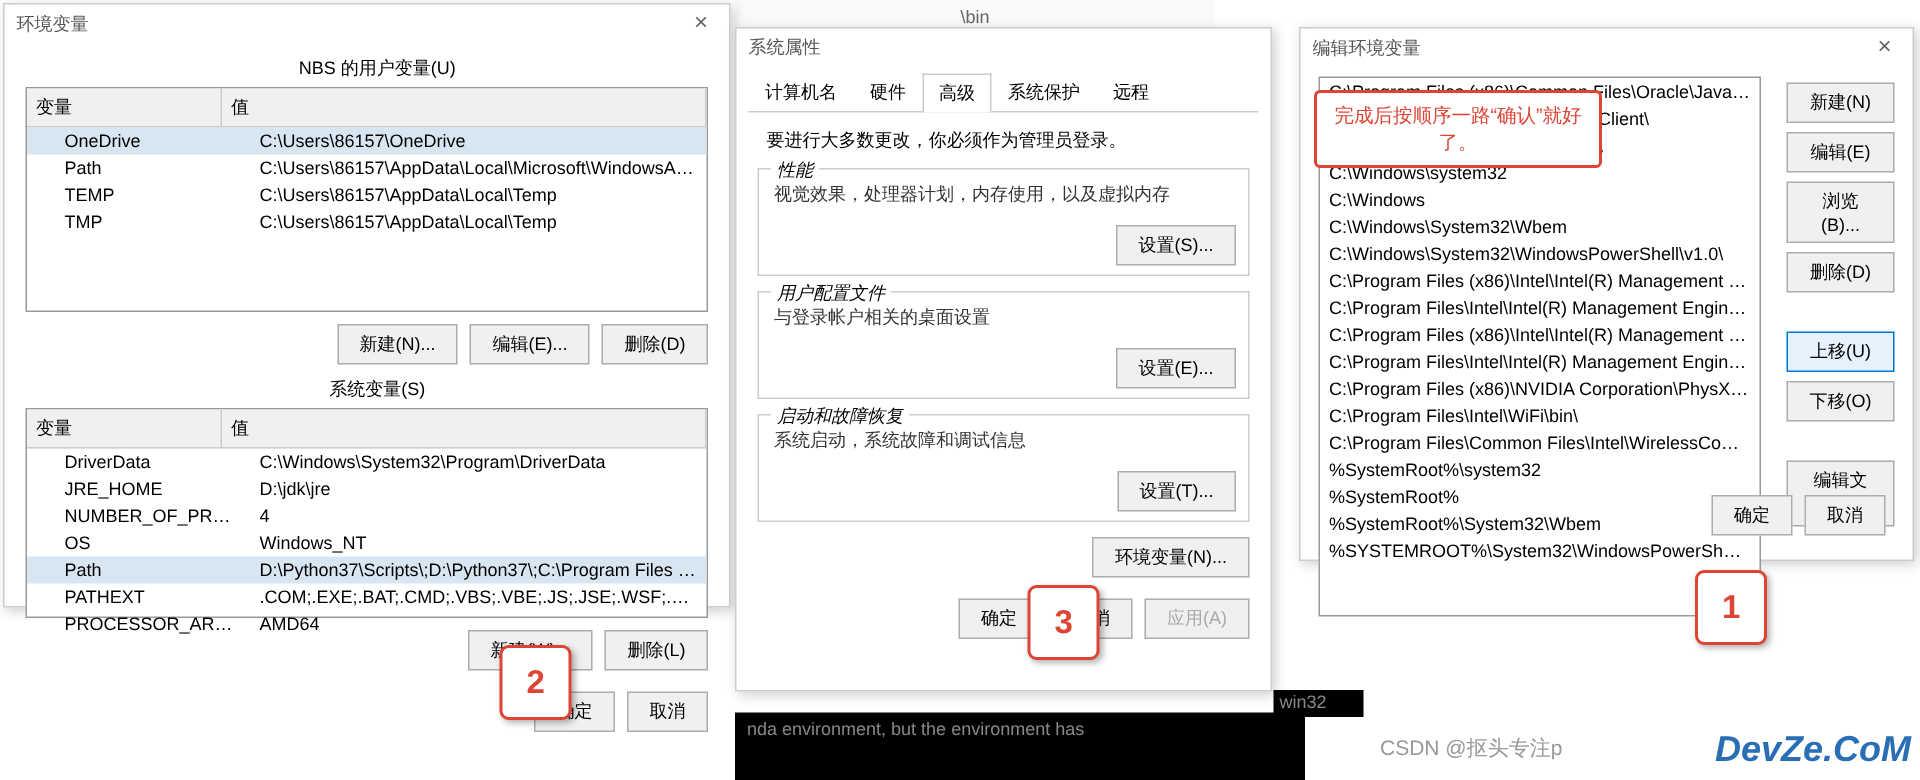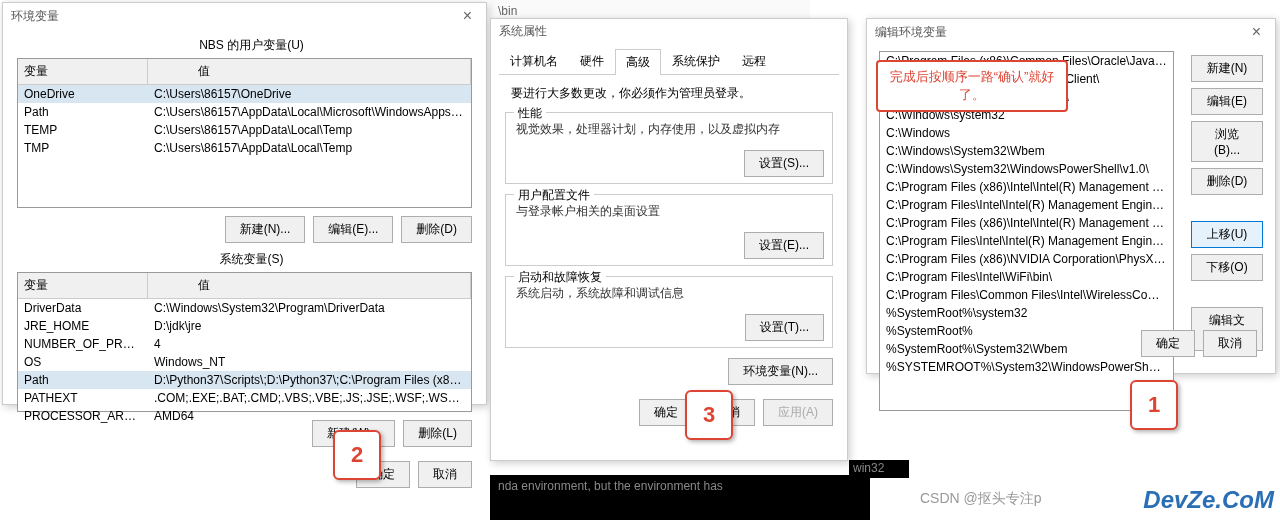--- a/index.html
+++ b/index.html
@@ -2,56 +2,56 @@
 <html><head>
 <meta charset="utf-8">
 <style>
 * { box-sizing: border-box; margin: 0; padding: 0; font-family: "Microsoft YaHei", sans-serif; }
 body { background: #fff; width: 1280px; height: 520px; position: relative; overflow: hidden; }
 .dialog { position: absolute; background: #fff; border: 1px solid #ccc; box-shadow: 2px 2px 8px rgba(0,0,0,0.2); }
 .titlebar { display: flex; justify-content: space-between; align-items: center; padding: 4px 8px; font-size: 12px; color: #555; }
 .close-x { font-size: 16px; color: #666; cursor: pointer; padding: 0 6px; }
 .section-label { font-size: 12px; margin: 8px 0 4px 14px; text-align: center; }
 .table { border: 1px solid #999; margin: 0 14px; font-size: 12px; background: #fff; }
-.table-header { display: flex; background: #f0f0f0; border-bottom: 1px solid #ccc; gap: 44px; }
+.table-header { display: flex; background: #f0f0f0; border-bottom: 1px solid #ccc; }
 .th { padding: 4px 6px; border-right: 1px solid #ccc; }
 .th1 { width: 130px; }
 .th2 { flex: 1; }
-.tr { display: flex; }
+.tr { display: flex; padding-left: 19px; }
 .tr.sel { background: #d8e6f2; }
 .td { padding: 2px 6px; overflow: hidden; white-space: nowrap; text-overflow: ellipsis; }
 .td1 { width: 130px; }
 .td2 { flex: 1; }
 .btn-row { display: flex; justify-content: flex-end; gap: 8px; margin: 8px 14px; }
 .btn { font-size: 12px; padding: 4px 14px; background: #f0f0f0; border: 1px solid #adadad; cursor: pointer; }
 .btn-highlight { border: 1px solid #0078d7; background: #e5f1fb; }
 .btn-disabled { color: #aaa; }
 .tabs { display: flex; border-bottom: 1px solid #ccc; margin: 4px 8px 0 8px; font-size: 12px; }
 .tab { padding: 4px 10px; border: 1px solid transparent; border-bottom: none; cursor: pointer; }
 .tab.active { border-color: #ccc; background: #fff; position: relative; top: 1px; }
 .groupbox { border: 1px solid #ccc; margin: 10px 14px; padding: 8px 10px 8px 10px; font-size: 12px; position: relative; }
-.groupbox-title { position: absolute; top: -8px; left: 8px; background: #fff; padding: 0 4px; font-size: 12px; }
+.groupbox-title { position: absolute; top: -8px; left: 8px; background: #fff; padding: 0 4px; font-size: 12px; font-style: italic; }
 .groupbox-desc { font-size: 12px; color: #333; margin-bottom: 28px; }
 .groupbox-btn { position: absolute; bottom: 6px; right: 8px; }
 .note-text { font-size: 12px; margin: 10px 20px; }
 .listbox { border: 1px solid #999; margin: 6px 0 6px 12px; font-size: 12px; background: #fff; overflow-y: auto; height: 360px; width: 295px; }
 .li { padding: 2px 6px; white-space: nowrap; overflow: hidden; text-overflow: ellipsis; }
 .side-btns { position: absolute; right: 12px; top: 36px; display: flex; flex-direction: column; gap: 6px; }
 .side-btns .btn { width: 72px; text-align: center; }
 .badge { position: absolute; background: #fff; border: 2px solid #d43; border-radius: 6px; box-shadow: 2px 2px 4px rgba(0,0,0,0.3); font-weight: bold; color: #d43; padding: 10px 16px; font-size: 22px; }
 .red-note { position: absolute; background: #fff; border: 2px solid #d43; border-radius: 4px; color: #d43; font-size: 13px; padding: 6px 10px; text-align: center; line-height: 1.4; }
 .bg-black { position: absolute; background: #000; color: #888; font-family: monospace; font-size: 12px; padding: 4px 8px; }
 .watermark1 { position: absolute; color: #999; font-size: 14px; }
 .watermark2 { position: absolute; color: #2a6fb5; font-size: 24px; font-weight: bold; font-style: italic; }
 .frag-title { position: absolute; font-size: 12px; color: #666; padding: 4px 8px; border-bottom: 1px solid #ddd; background: #fafafa; }
 </style>
 </head>
 <body>
 
-<div class="frag-title" style="left:490px; top:0; width:320px;"><span>\bin</span></div>
+<div class="frag-title" style="left:490px; top:0; width:320px;text-align:center;"><span>\bin</span></div>
 <div class="bg-black" style="left:490px; bottom:0; width:380px; height:45px;">
   <span>nda environment, but the environment has</span>
 </div>
 <div class="bg-black" style="left:849px; top:460px; width:60px; height:18px; padding:1px 4px;">
   <span>win32</span>
 </div>
 
 <div class="dialog" style="left:2px; top:2px; width:485px; height:403px;">
   <div class="titlebar">
     <span>环境变量</span>

